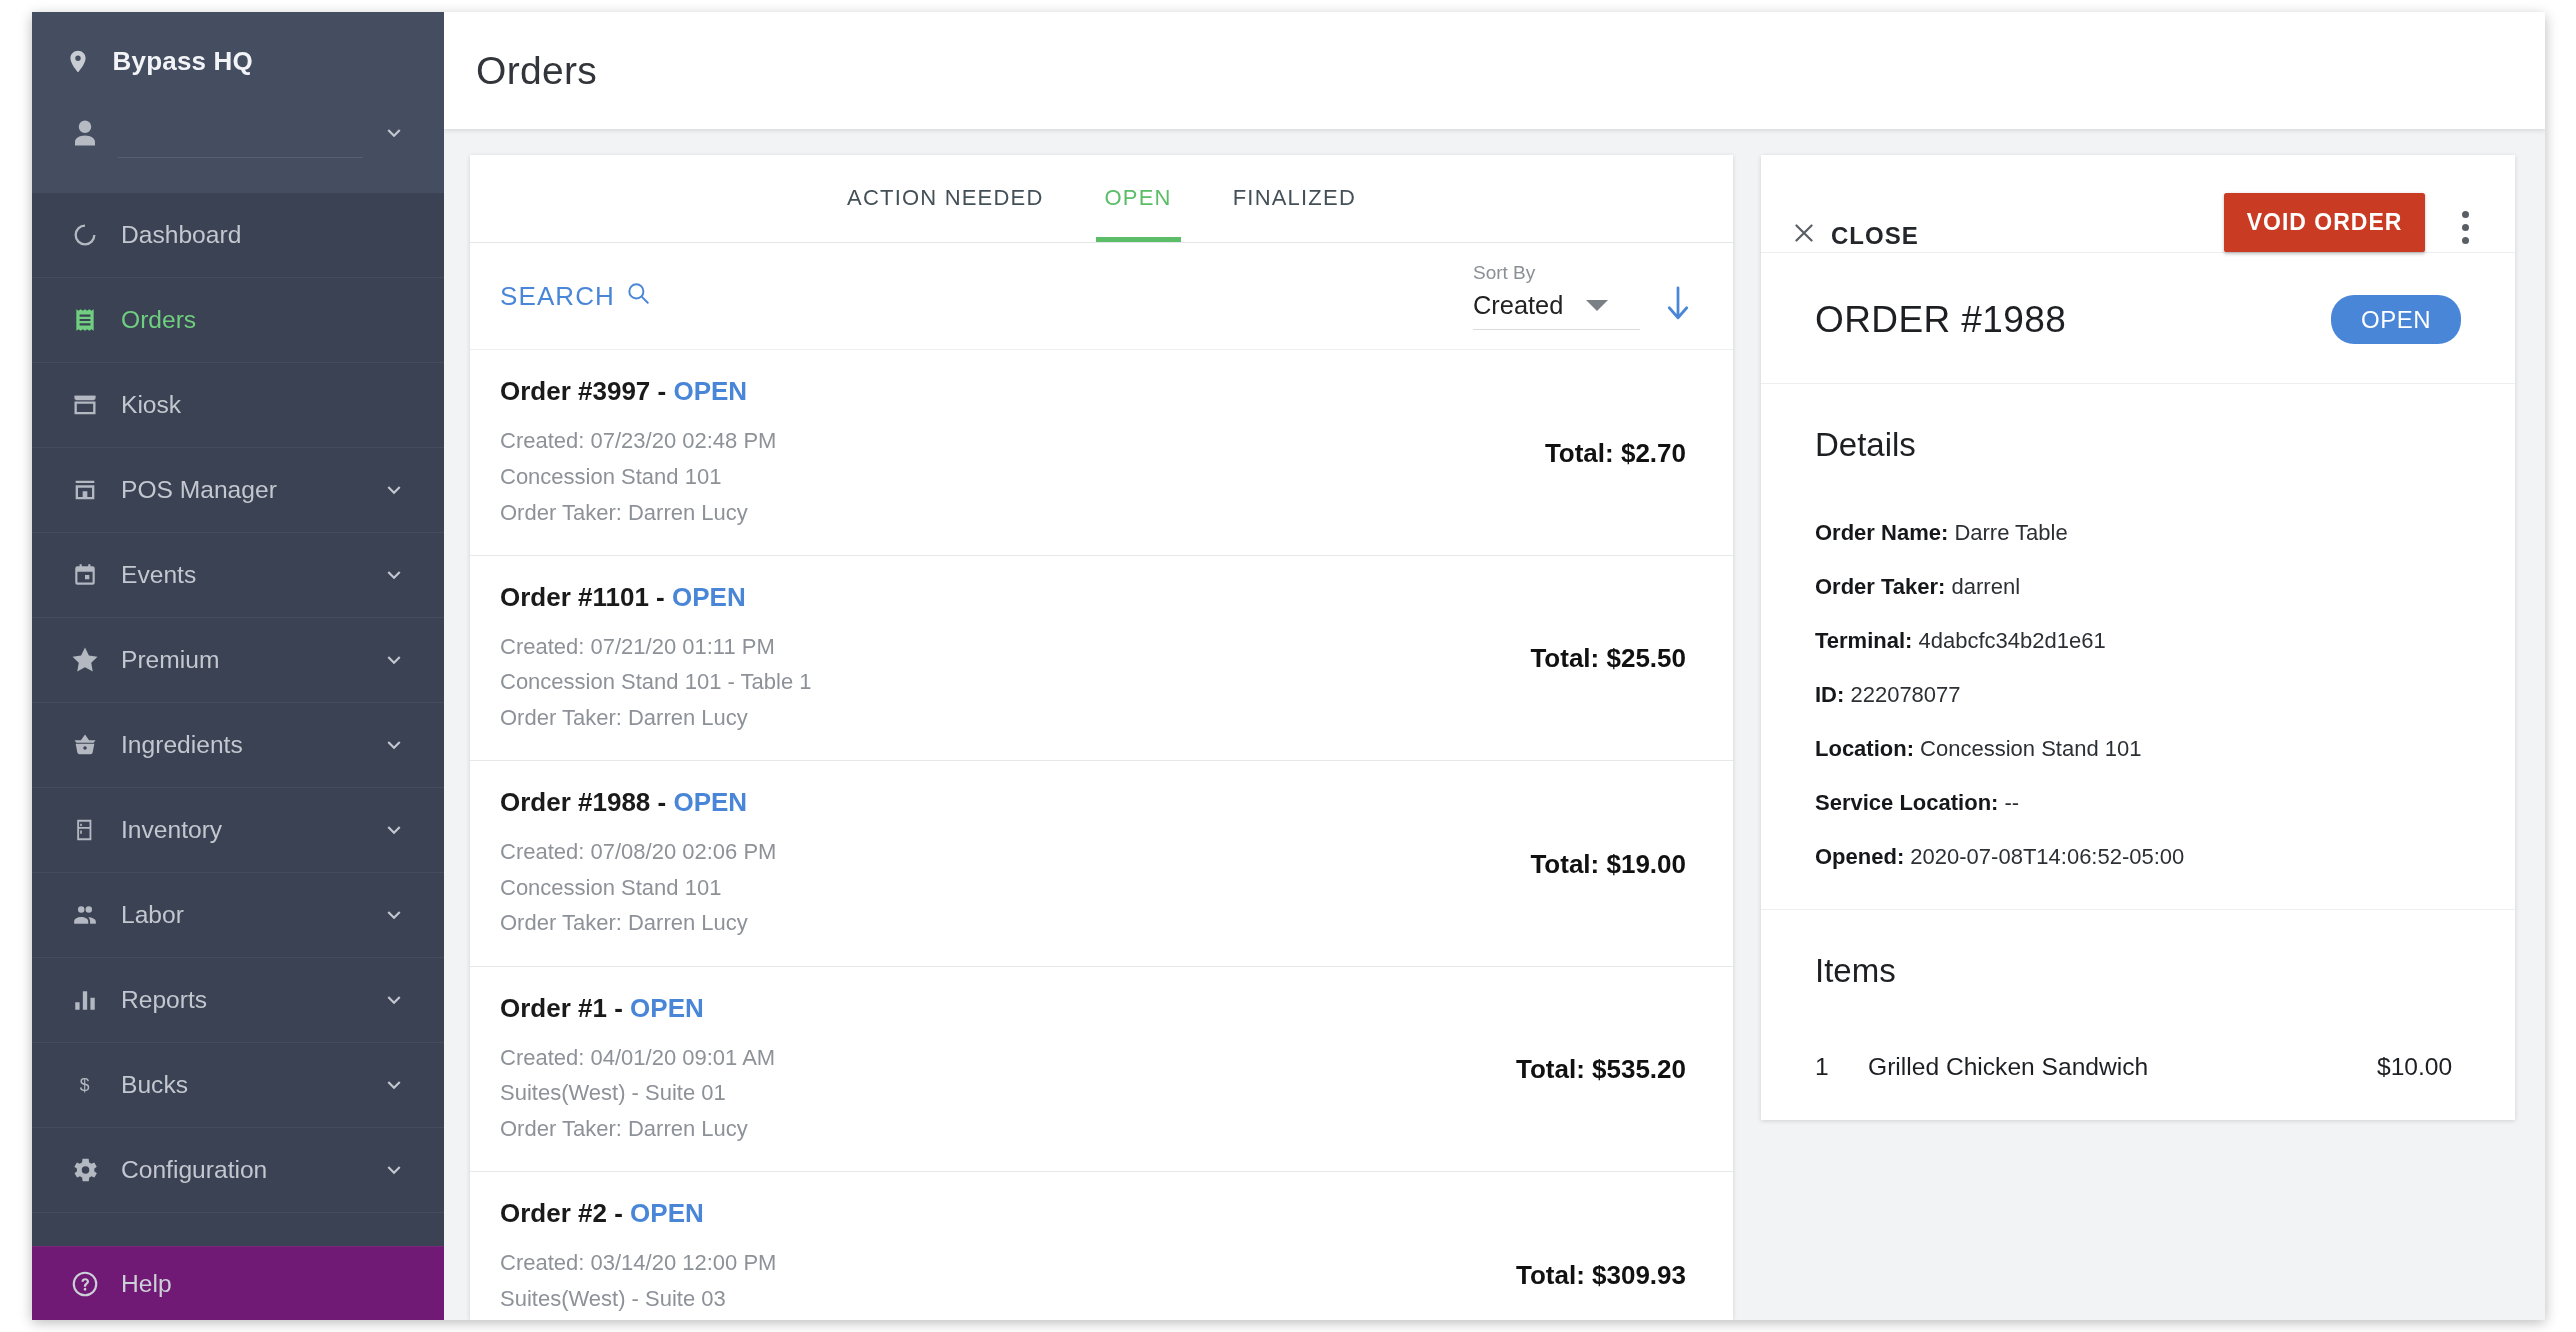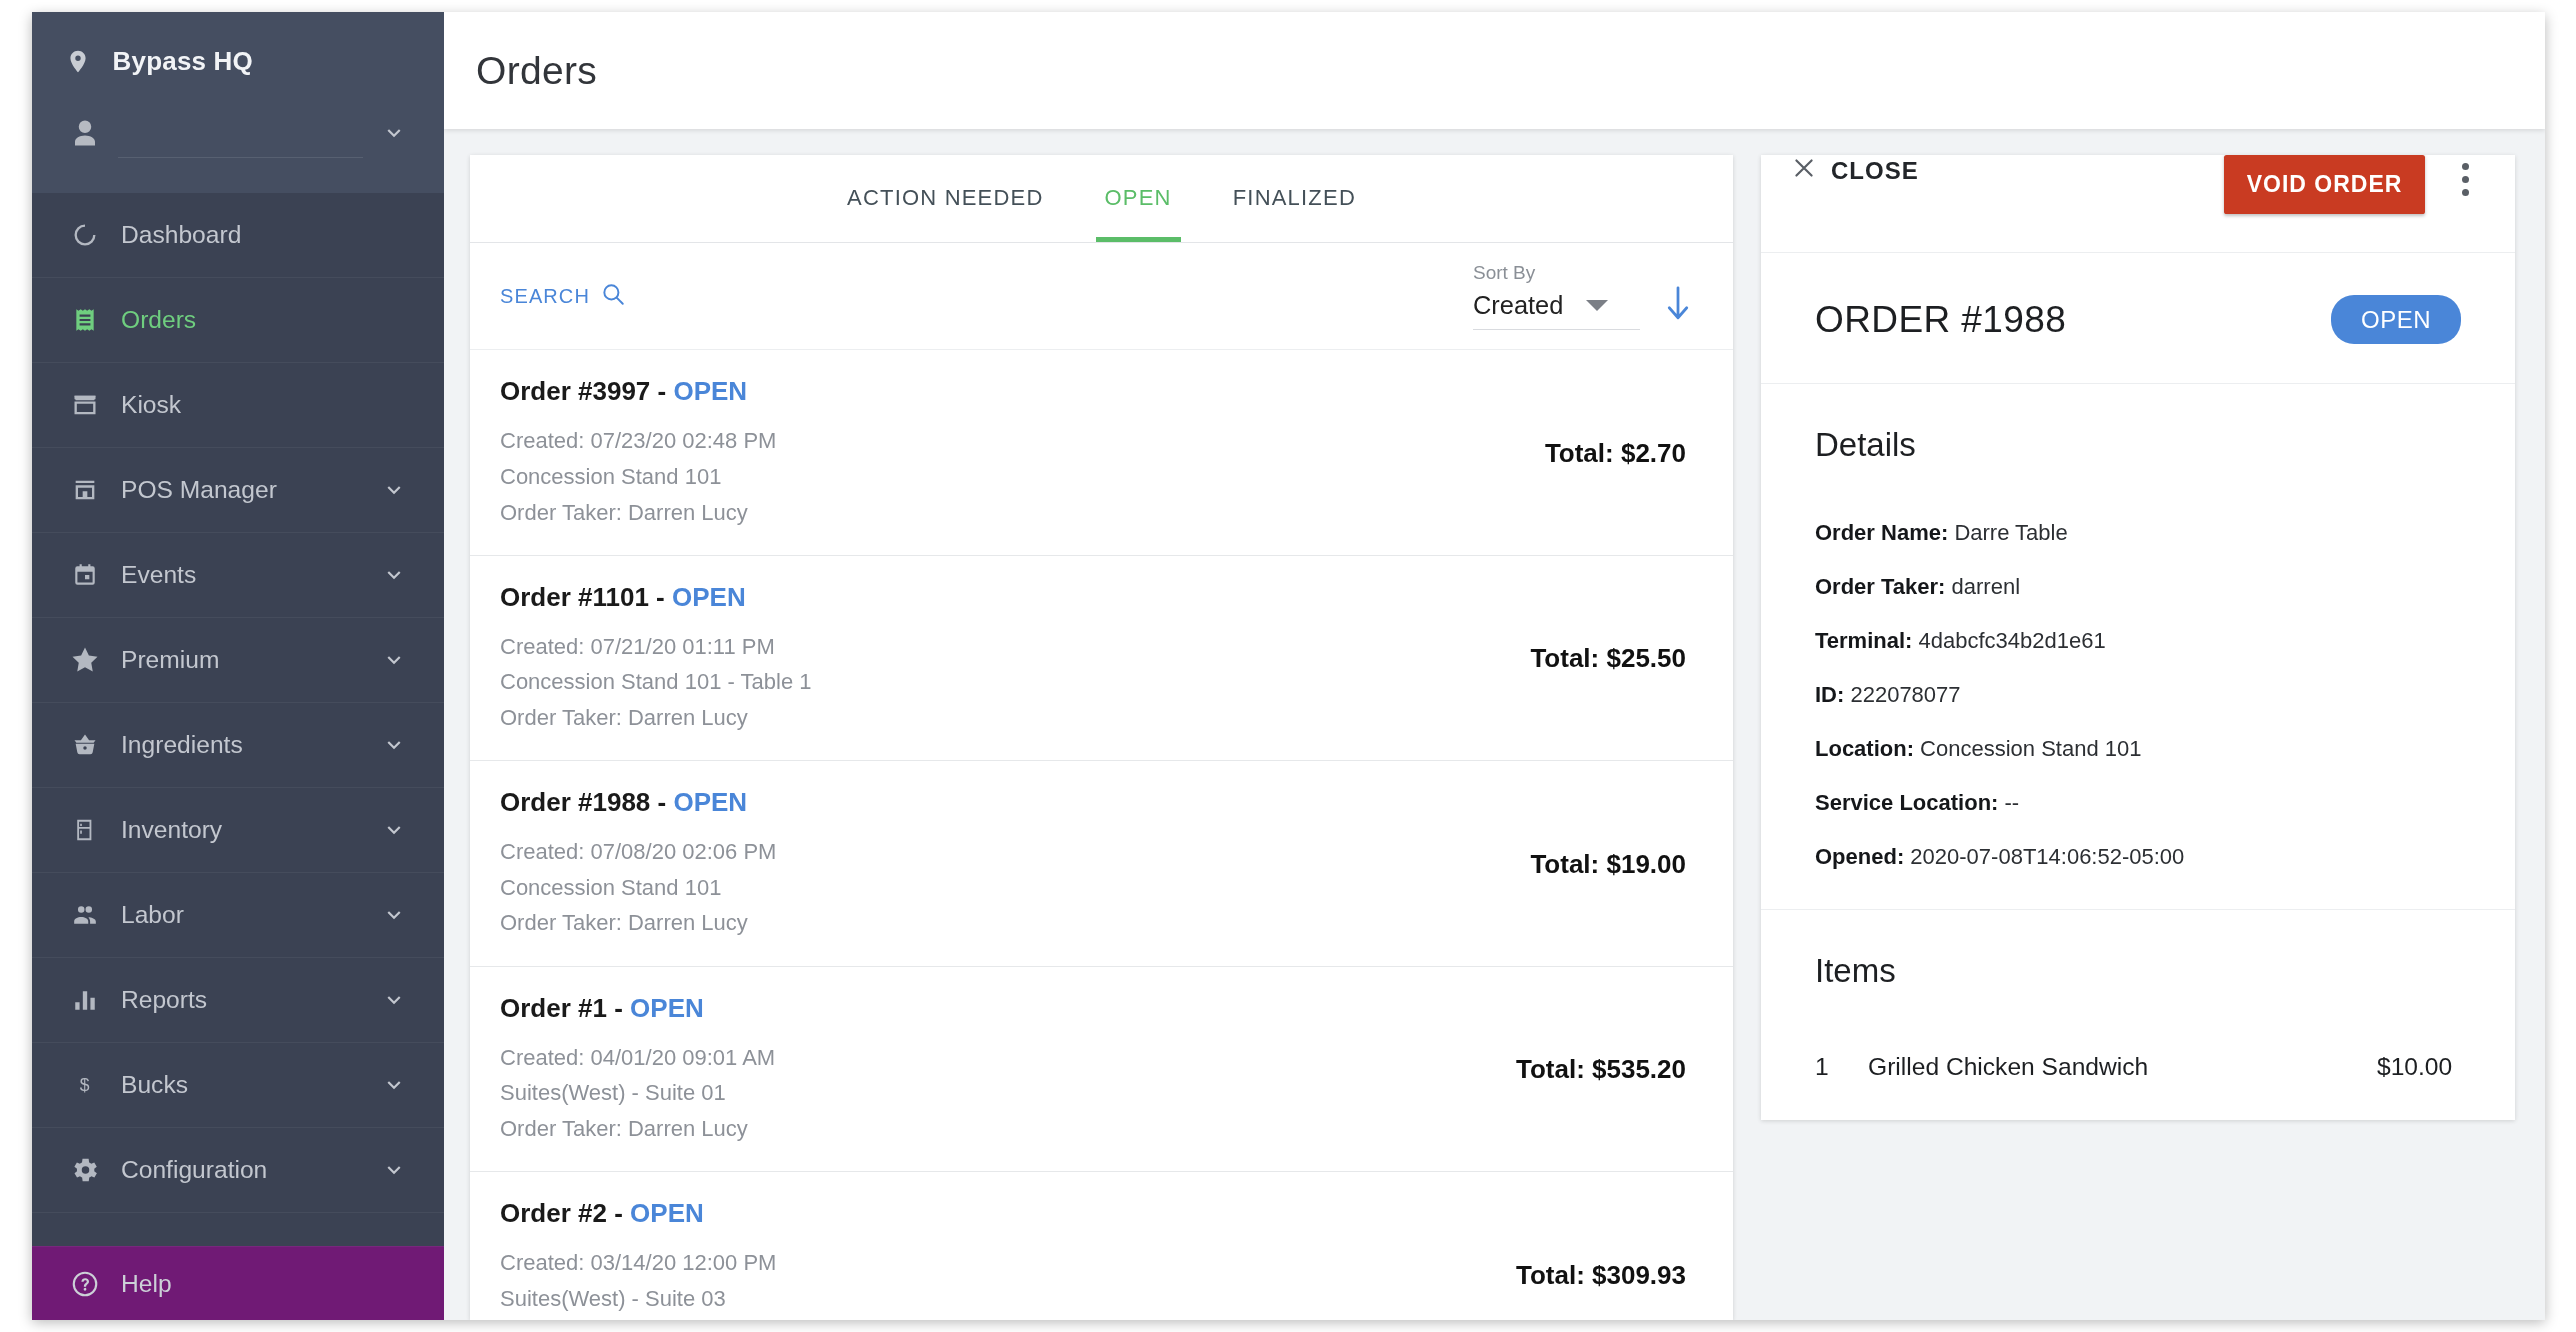--- a/index.html
+++ b/index.html
@@ -97,21 +97,21 @@
   .tab.active::after{
     content:""; position:absolute; left:-5.3px; right:-5.3px; bottom:0;
     height:5.3px; background:#5bbd68;
   }
   .filterbar{
     height:107px; flex:0 0 107px; display:flex; align-items:center;
     padding:0 40px 0 30px; border-bottom:0.9px solid #eceef0; background:#fff;
   }
   .search-btn{
     display:flex; align-items:center; gap:10.5px;
-    color:#4a86d8; font-size:20px; letter-spacing:1.1px;
+    color:#4a86d8; font-size:26px; letter-spacing:1.1px;
   }
   .search-btn svg{ stroke:#4a86d8; }
   .spacer{ flex:1; }
   .sortwrap{ display:flex; align-items:flex-end; gap:23px; }
   .sortsel{ display:flex; flex-direction:column; }
   .sort-label{ font-size:19px; color:#8a8f96; margin-bottom:7px; }
   .sort-val-row{
     display:flex; align-items:center; gap:23px;
     border-bottom:0.9px solid #d9dbdf; padding-bottom:8.8px; min-width:167px;
   }
@@ -132,21 +132,21 @@
   .order-total{ font-size:26px; color:#111; font-weight:bold; white-space:nowrap; padding-right:7px;}
 
   
   .detail-card{
     width:754px; flex:0 0 754px; background:#fff;
     box-shadow:0 0.9px 4.4px rgba(0,0,0,.14);
     display:flex; flex-direction:column; overflow:hidden;
     align-self:flex-start; max-height:100%;
   }
   .detail-toolbar{
-    height:98px; flex:0 0 98px; display:flex; align-items:flex-start;
+    height:98px; flex:0 0 98px; display:flex; align-items:flex-end;
     padding:0 24.6px 0 30px; border-bottom:0.9px solid #eceef0; gap:16px;
   }
   .close-btn{ display:flex; align-items:center; gap:14px; font-size:24px; color:#23262a; letter-spacing:1px; font-weight:bold;}
   .void-btn{
     background:#c93b22; color:#fff; font-size:23px; letter-spacing:1px;
     padding:16px 23px; border:none; font-weight:bold;
     box-shadow:0 1.8px 3.5px rgba(0,0,0,.25); border-radius:2.6px;
   }
   .kebab{ width:49px; height:49px; display:flex; flex-direction:column; align-items:center; justify-content:center; gap:6.1px; }
   .kebab i{ width:7px;height:7px;border-radius:50%;background:#5a5f66; display:block;}

